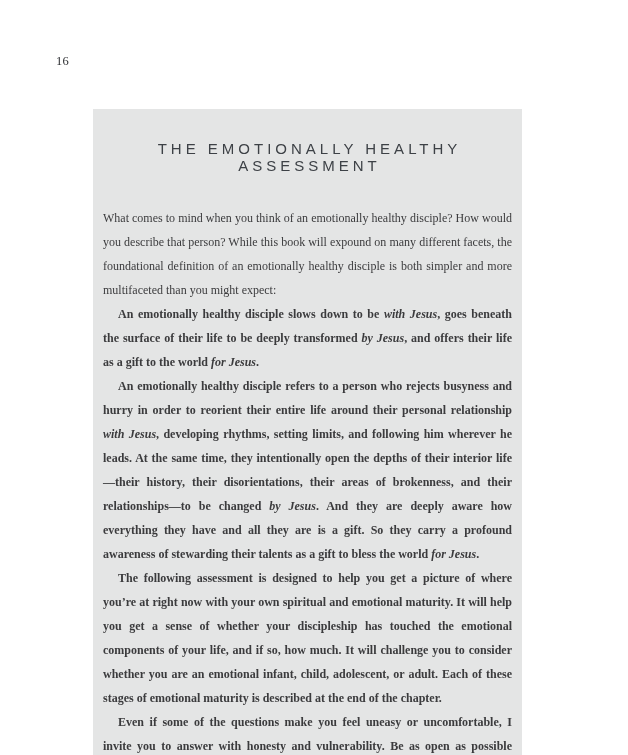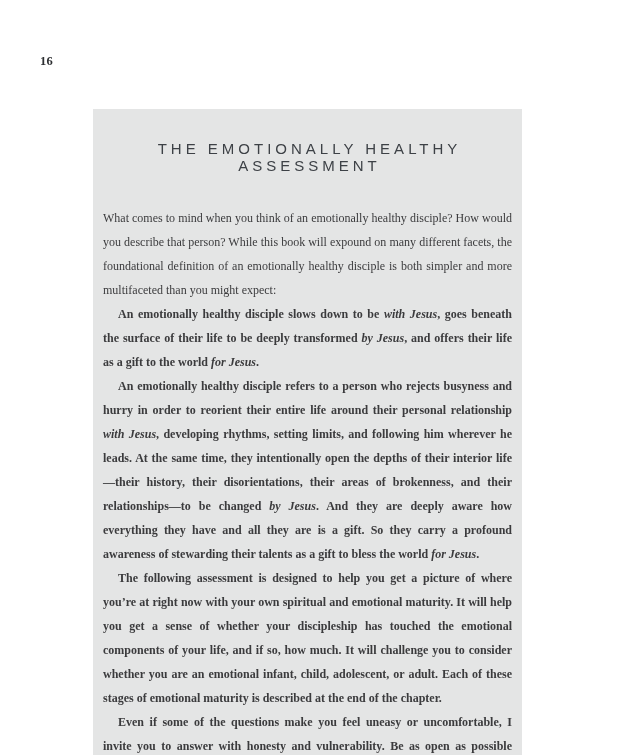--- a/index.html
+++ b/index.html
@@ -10,23 +10,23 @@
     width: 628px;
     height: 755px;
     background: #ffffff;
     position: relative;
     font-family: "Liberation Serif", "DejaVu Serif", serif;
     overflow: hidden;
   }
   .page-header {
     position: absolute;
     top: 54px;
-    left: 40px;
+    left: 56px;
     width: 480px;
-    font-weight: bold;
+    font-weight: normal;
     font-size: 12.5px;
     color: #2e3033;
     letter-spacing: 0.2px;
     white-space: nowrap;
   }
   .page-number {
     display: inline-block;
   }
   .book-title {
     position: absolute;

